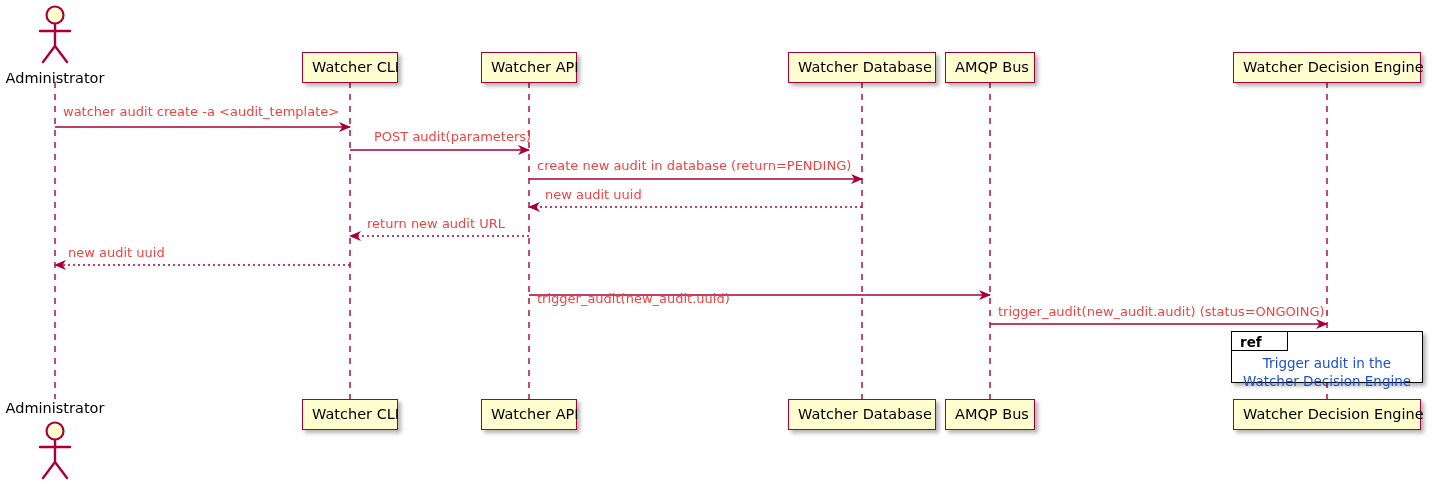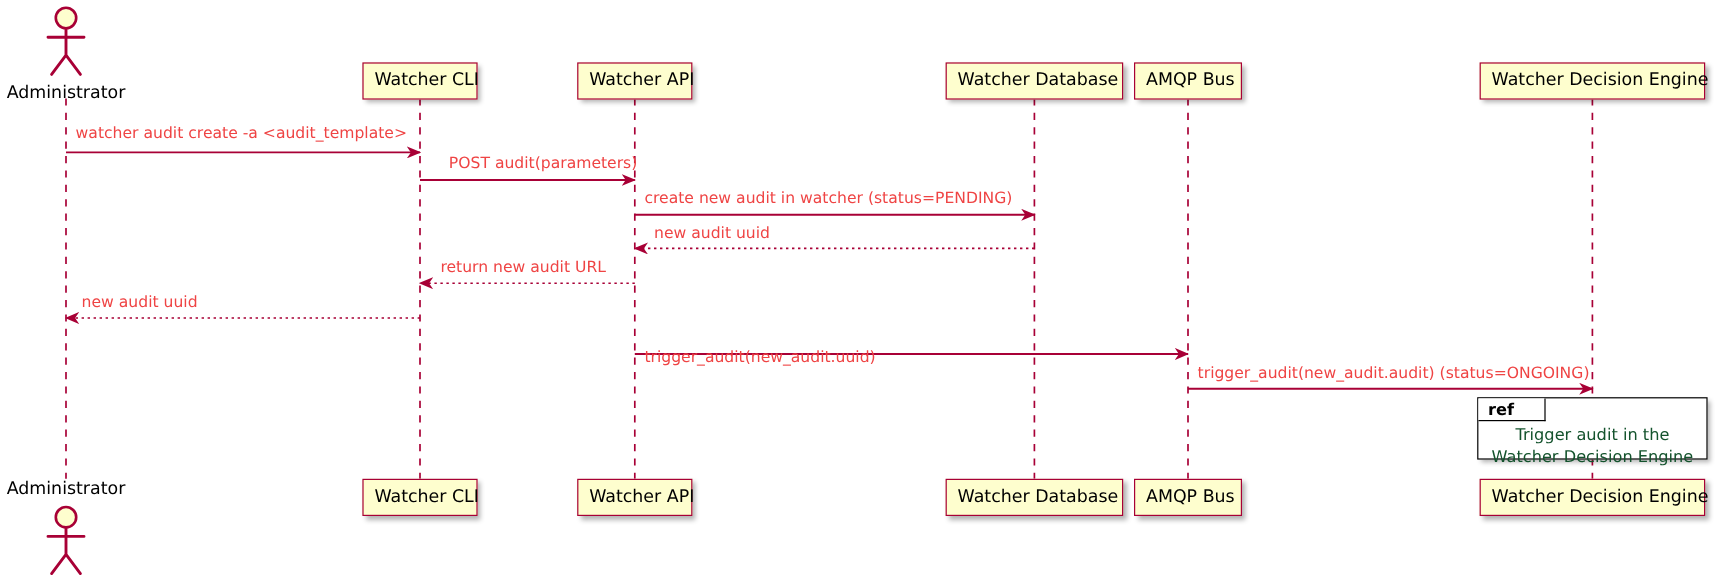--- a/index.html
+++ b/index.html
@@ -72,21 +72,21 @@
     padding: 2px 8px 0 8px;
     line-height: 1.25;
   }
   .ref-body {
     position: absolute;
     left: 0;
     top: 22px;
     width: 100%;
     text-align: center;
     font-size: 13.5px;
-    color: #14532d;
+    color: #1d4ed8;
     line-height: 1.35;
   }
   svg { position: absolute; left: 0; top: 0; overflow: visible; }
 </style>
 </head>
 <body>
 
 <div id="diagram">
   <svg id="diagram-svg" width="1434" height="486">
     <defs>
@@ -154,21 +154,21 @@
       <div class="participant-box" style="left: 1233px; top: 52px; width: 188px;">
         <span>Watcher Decision Engine</span>
       </div>
       <div class="participant-box" style="left: 1233px; top: 399px; width: 188px;">
         <span>Watcher Decision Engine</span>
       </div>
     </div>
   <div id="labels-layer">
       <div class="msg-label" style="left: 63px; top: 105px;">watcher audit create -a &lt;audit_template&gt;</div>
       <div class="msg-label" style="left: 374px; top: 130px;">POST audit(parameters)</div>
-      <div class="msg-label" style="left: 537px; top: 159px;">create new audit in watcher (status=PENDING)</div>
+      <div class="msg-label" style="left: 537px; top: 159px;">create new audit in database (return=PENDING)</div>
       <div class="msg-label" style="left: 545px; top: 188px;">new audit uuid</div>
       <div class="msg-label" style="left: 367px; top: 217px;">return new audit URL</div>
       <div class="msg-label" style="left: 68px; top: 246px;">new audit uuid</div>
       <div class="msg-label" style="left: 537px; top: 292px;">trigger_audit(new_audit.uuid)</div>
       <div class="msg-label" style="left: 998px; top: 305px;">trigger_audit(new_audit.audit) (status=ONGOING)</div>
     </div>
   <div id="fragments-layer">
       <div class="ref-box" style="left: 1231px; top: 331px; width: 192px; height: 52px;">
         <div class="ref-tag" style="width: 56px;">ref</div>
         <div class="ref-body">

